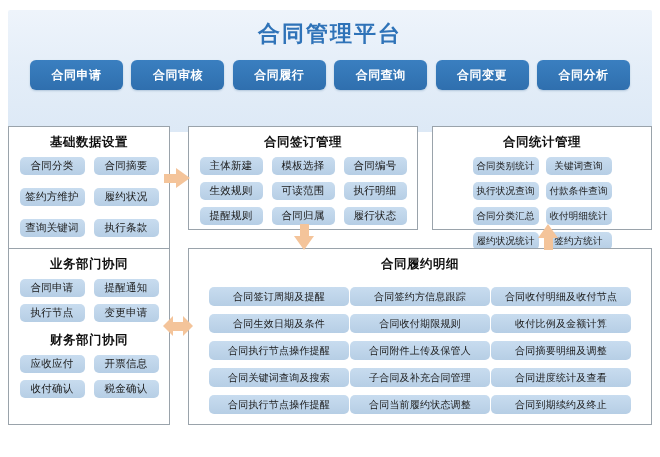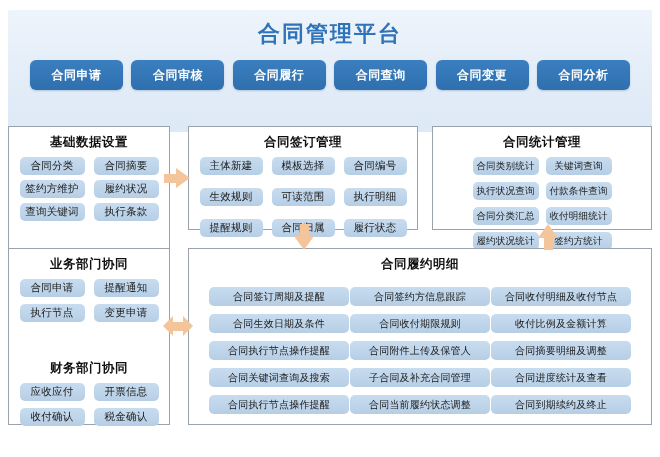--- a/index.html
+++ b/index.html
@@ -89,38 +89,38 @@
     align-items: center;
     justify-content: center;
     text-align: center;
     letter-spacing: 0.2px;
     cursor: pointer;
     box-sizing: border-box;
   }
 
   
   #panel-basic { left: 8px; top: 126px; width: 162px; height: 133px; }
-  #panel-basic .chip-grid { padding: 0 8px; gap: 5px 9px; font-family: Liberation Mono, monospace; }
+  #panel-basic .chip-grid { padding: 0 8px; gap: 13px 9px; font-family: Liberation Mono, monospace; }
   #panel-basic .chip { width: 65px; height: 18px; }
 
   
   #panel-sign { left: 188px; top: 126px; width: 230px; height: 104px; }
-  #panel-sign .chip-grid { padding: 0 9px; gap: 13px 9px; }
+  #panel-sign .chip-grid { padding: 0 9px; gap: 7px 9px; }
   #panel-sign .chip { width: 63px; height: 18px; }
 
   
   #panel-stat { left: 432px; top: 126px; width: 220px; height: 104px; }
   #panel-stat .chip-grid { padding: 0 6px; gap: 7px 7px; }
   #panel-stat .chip { width: 66px; height: 18px; font-size: 9.5px; }
 
   
   #panel-dept { left: 8px; top: 248px; width: 162px; height: 177px; }
   #panel-dept .chip-grid { padding: 0 8px; gap: 7px 9px; }
   #panel-dept .chip { width: 65px; height: 18px; }
-  #panel-dept .panel-title.second { padding-top: 10px; margin-top: 28px; }
+  #panel-dept .panel-title.second { padding-top: 10px; }
 
   
   #panel-perf { left: 188px; top: 248px; width: 464px; height: 177px; }
   #panel-perf .chip-grid { padding: 8px 10px; gap: 8px 1px; }
   #panel-perf .chip { width: 140px; height: 19px; font-size: 10px; }
 
   
   .arrow {
     position: absolute;
     pointer-events: none;

